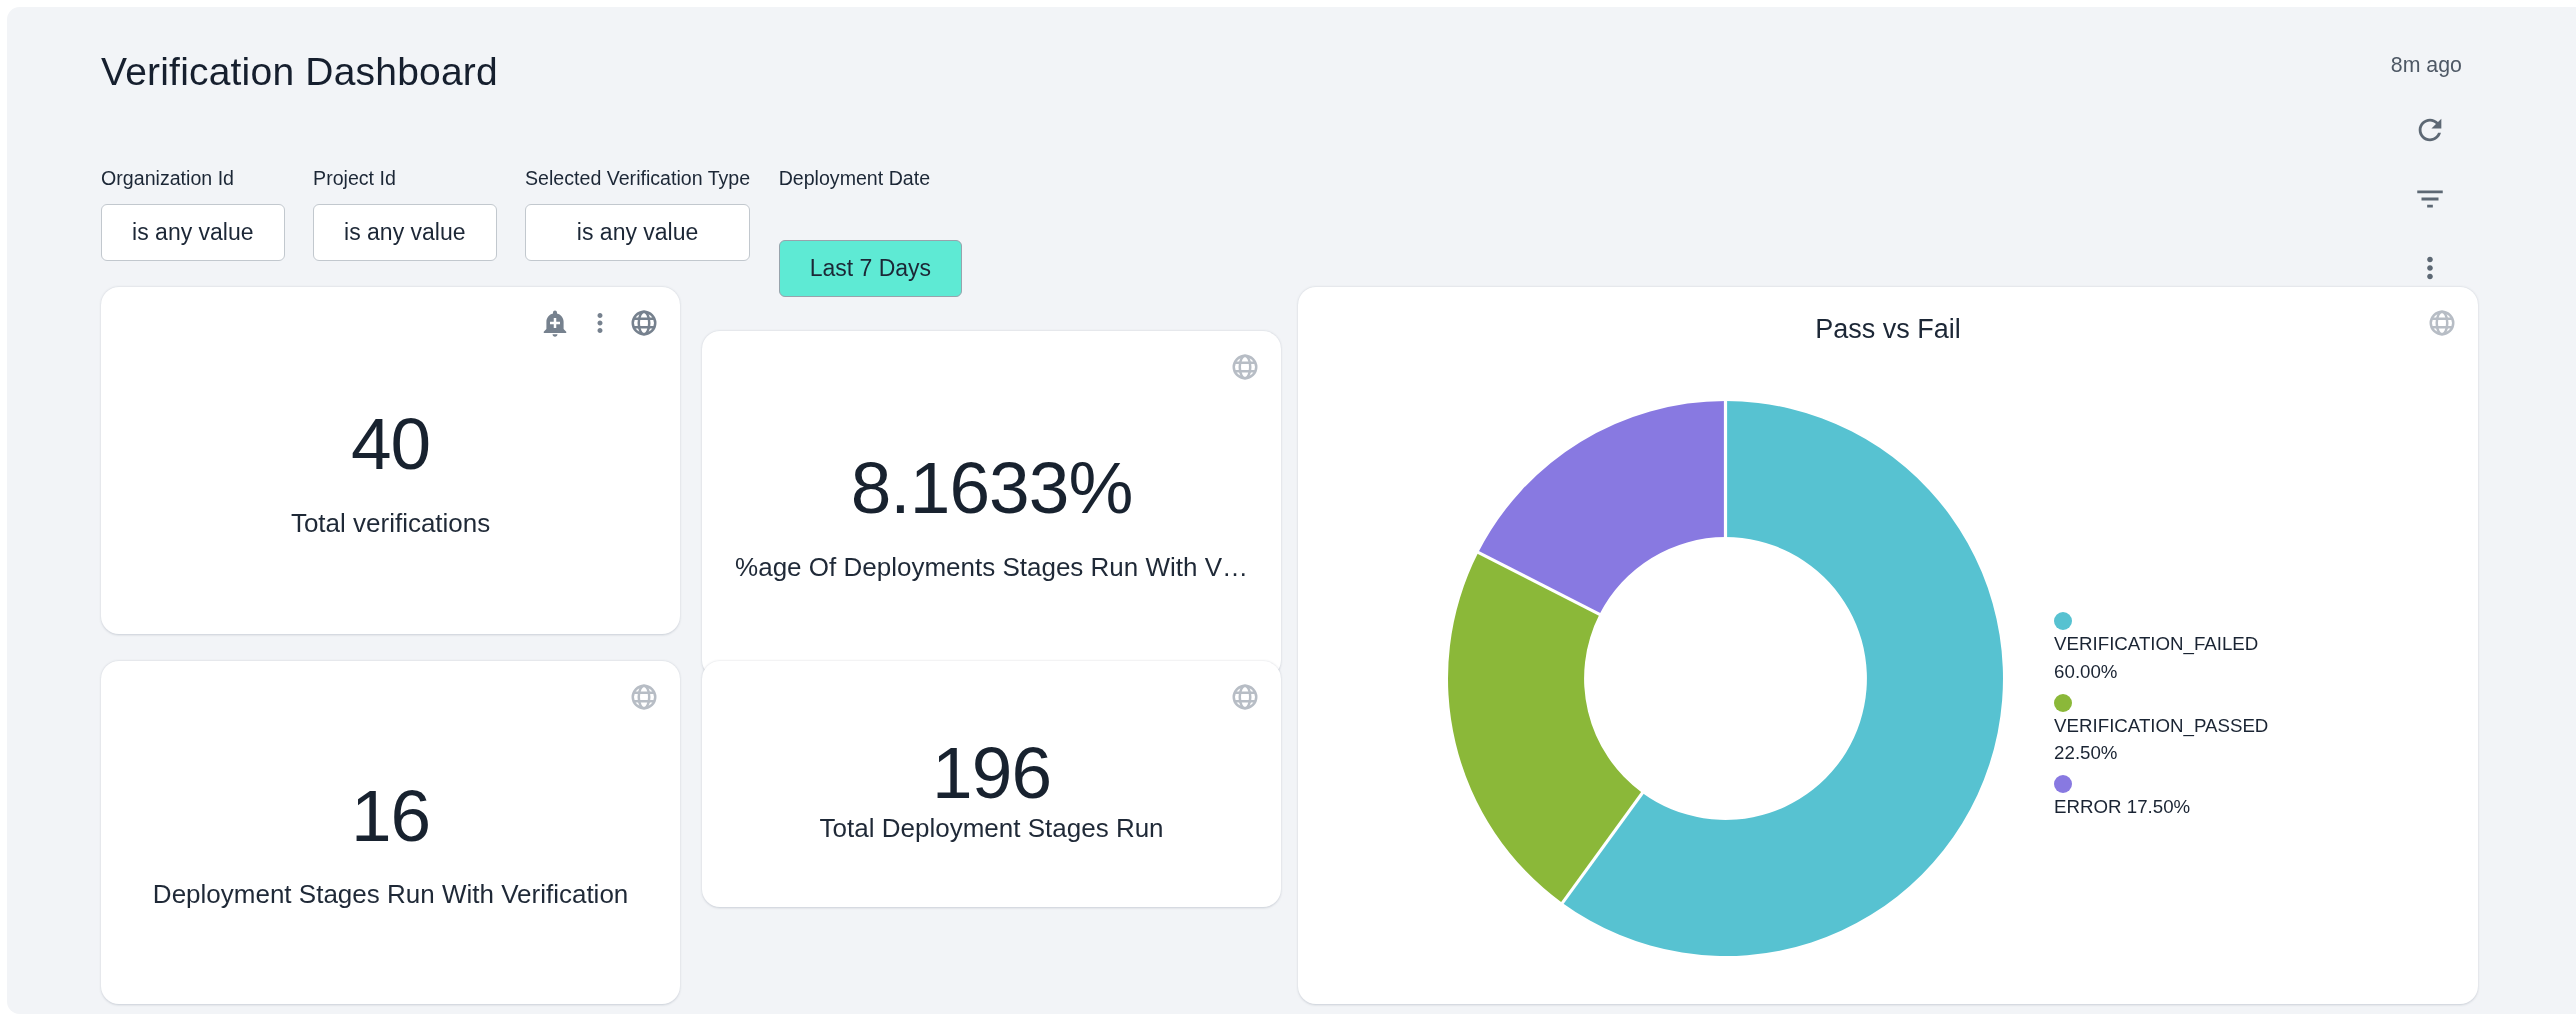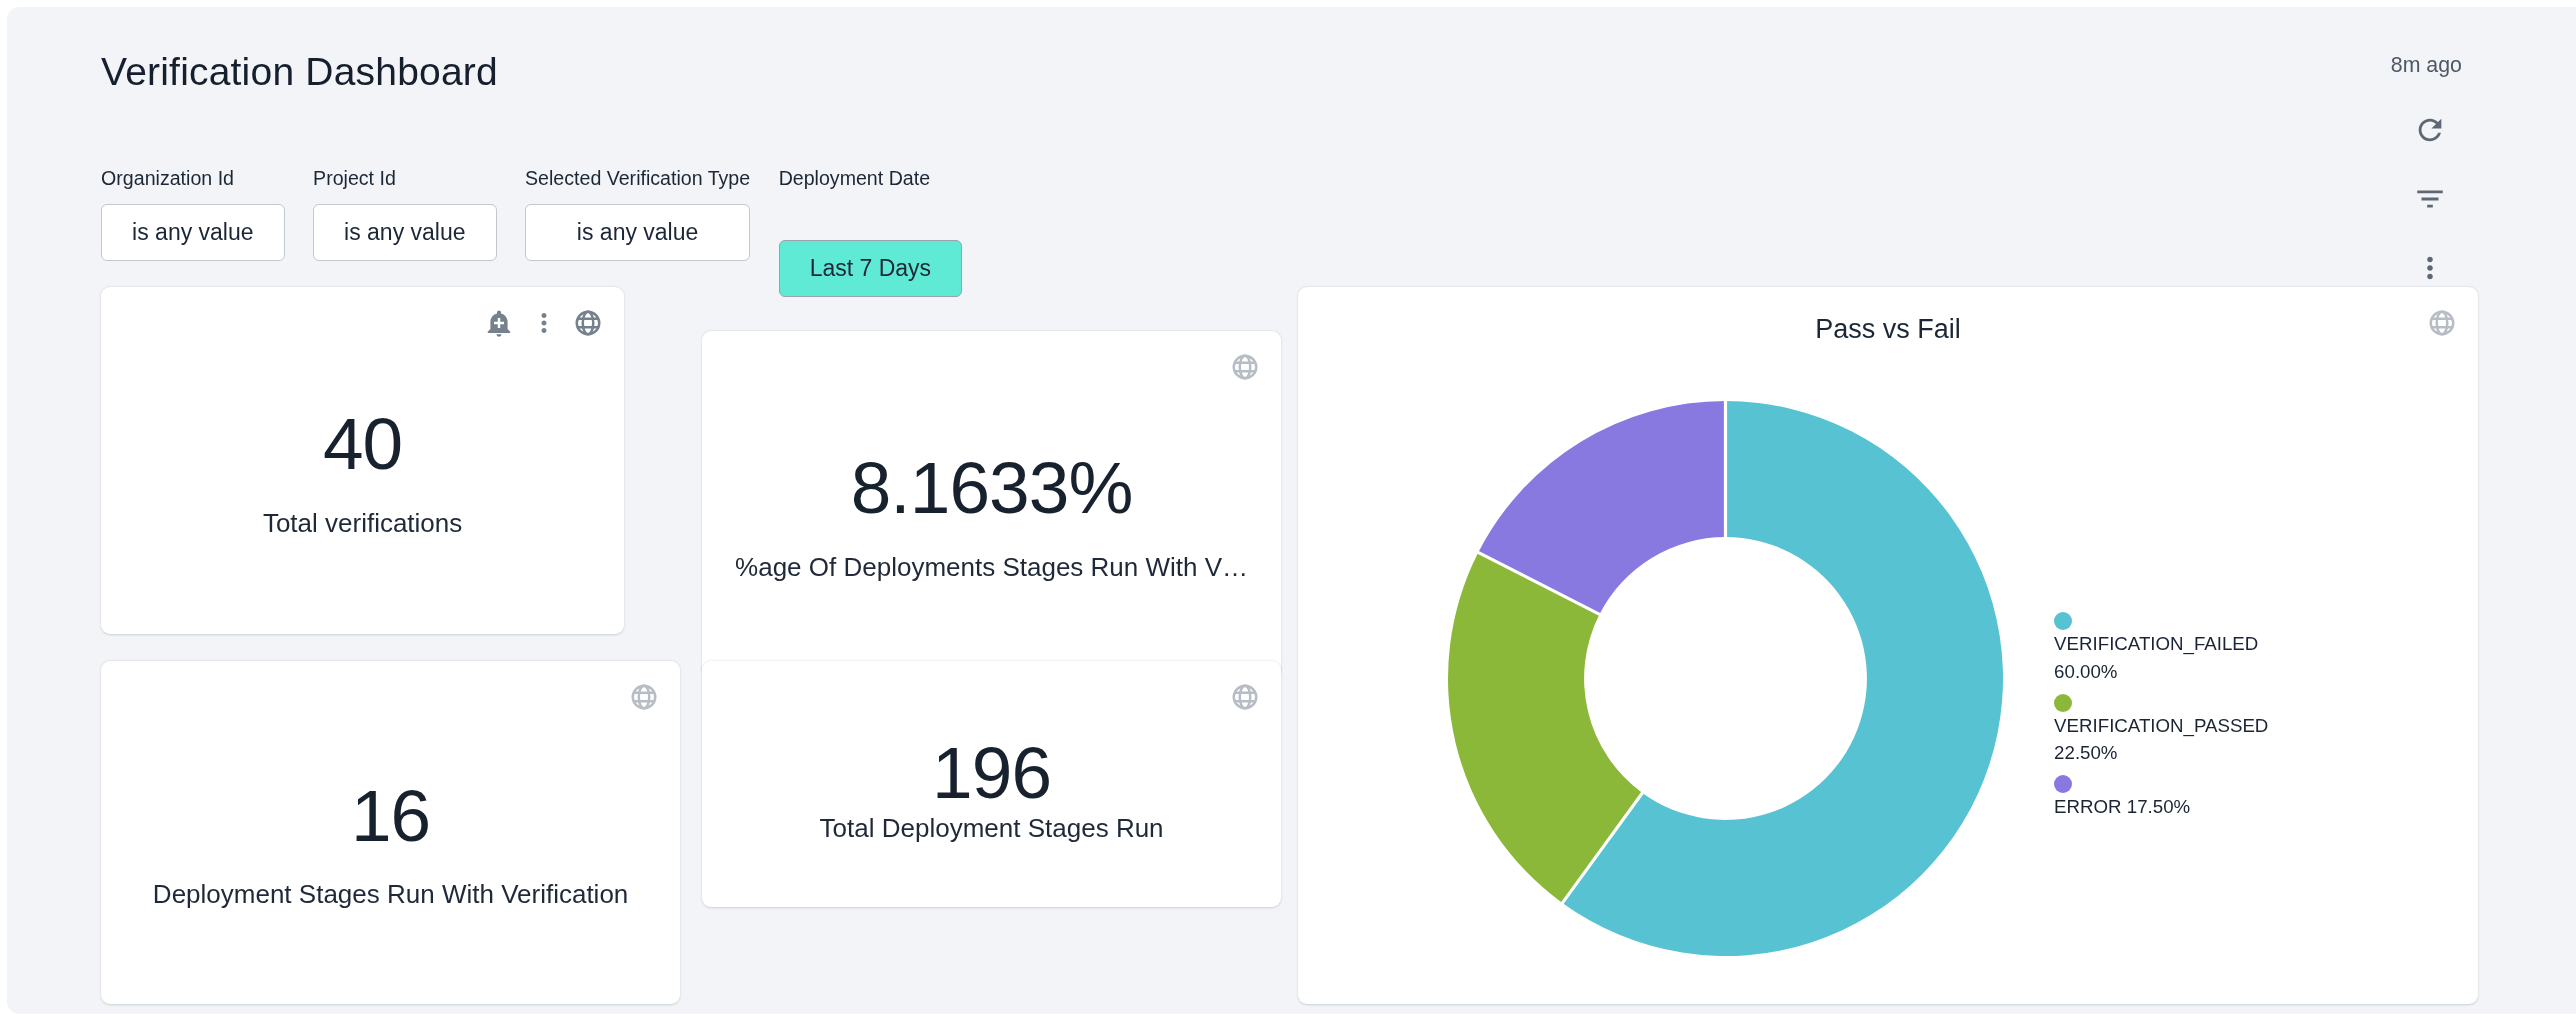--- a/index.html
+++ b/index.html
@@ -34,42 +34,42 @@
   .filter-group{display:flex;flex-direction:column;}
   .filter-label{font-size:19.6px;font-weight:500;color:#1c2736;margin-bottom:14.2px;white-space:nowrap;margin-top:28px;}
   .filter-btn{
     min-width:182px;height:57px;padding:0 30px;
     background:#ffffff;border:1.8px solid #c2c8ce;border-radius:6px;
     font-family:inherit;font-size:23px;color:#1c2736;cursor:pointer;white-space:nowrap;
   }
   .filter-btn.active{background:#5eead4;border-color:#98a3ac;margin-top:36px;}
   
   .card{
-    position:absolute;background:#ffffff;border-radius:9px;
+    position:absolute;background:#ffffff;border-radius:18px;
     box-shadow:0 0.9px 2.7px rgba(25,39,63,0.12),0 0.9px 1.8px rgba(25,39,63,0.06);
   }
   .card-icons{
     position:absolute;top:21.3px;right:21.3px;display:flex;gap:14.2px;align-items:center;
   }
   .card-icon{
     background:none;border:none;padding:0;cursor:pointer;
     width:30px;height:30px;display:flex;align-items:center;justify-content:center;
   }
   .card-icon svg{width:30px;height:30px;}
   .icon-med{color:#76818e;}
   .icon-light{color:#b7bdc5;}
   .kpi-value{
     position:absolute;left:0;right:0;top:45%;transform:translateY(-50%);
     text-align:center;font-size:73px;color:#18222f;letter-spacing:-0.9px;
   }
   .kpi-label{
     position:absolute;left:0;right:0;top:68%;transform:translateY(-50%);
     text-align:center;font-size:26px;color:#1f2937;white-space:nowrap;
   }
-  #tile-0{left:94px;top:280px;width:523px;height:347px;}
+  #tile-0{left:94px;top:280px;width:579px;height:347px;}
   #tile-1{left:695px;top:280px;width:579px;height:347px;margin-top:44px;}
   #tile-2{left:94px;top:654px;width:579px;height:343px;padding-left:36px;}
   #tile-3{left:695px;top:654px;width:579px;height:246px;}
   
   #chart-card{left:1291px;top:280px;width:1180px;height:717px;}
   .chart-title{
     position:absolute;left:0;right:0;top:27px;text-align:center;
     font-size:27px;font-weight:500;color:#1c2736;
   }
   #donut-svg{position:absolute;left:134px;top:98px;width:587px;height:587px;}

